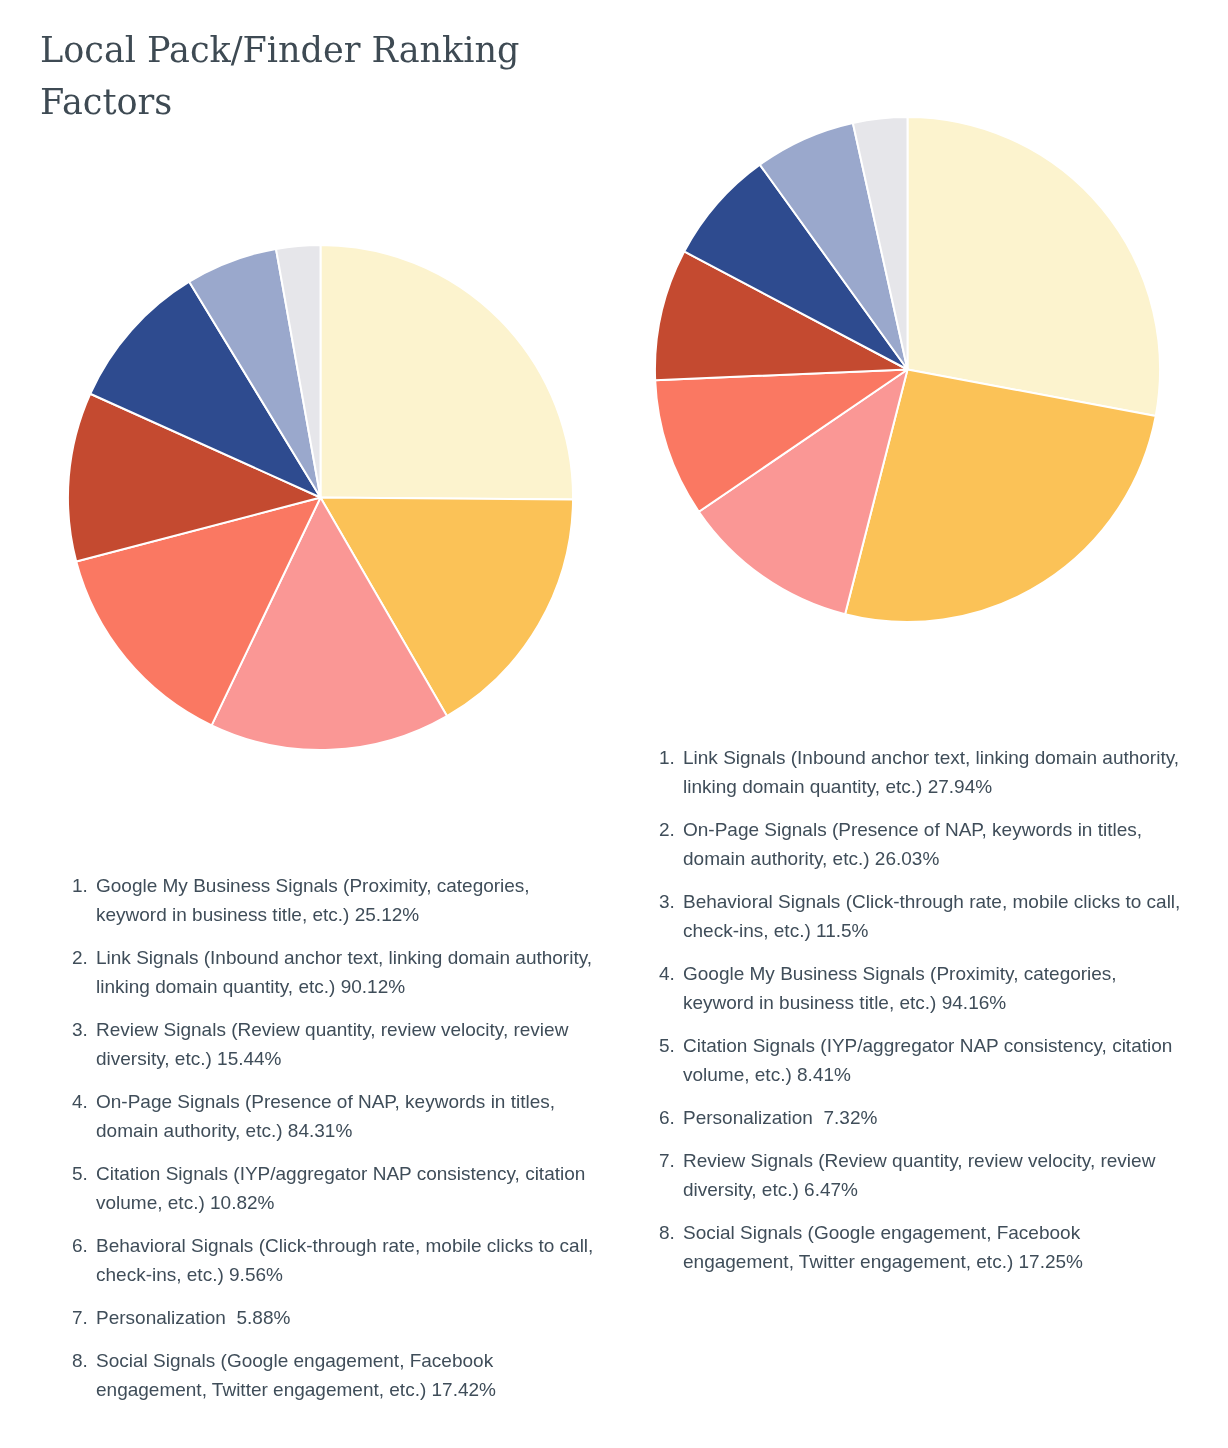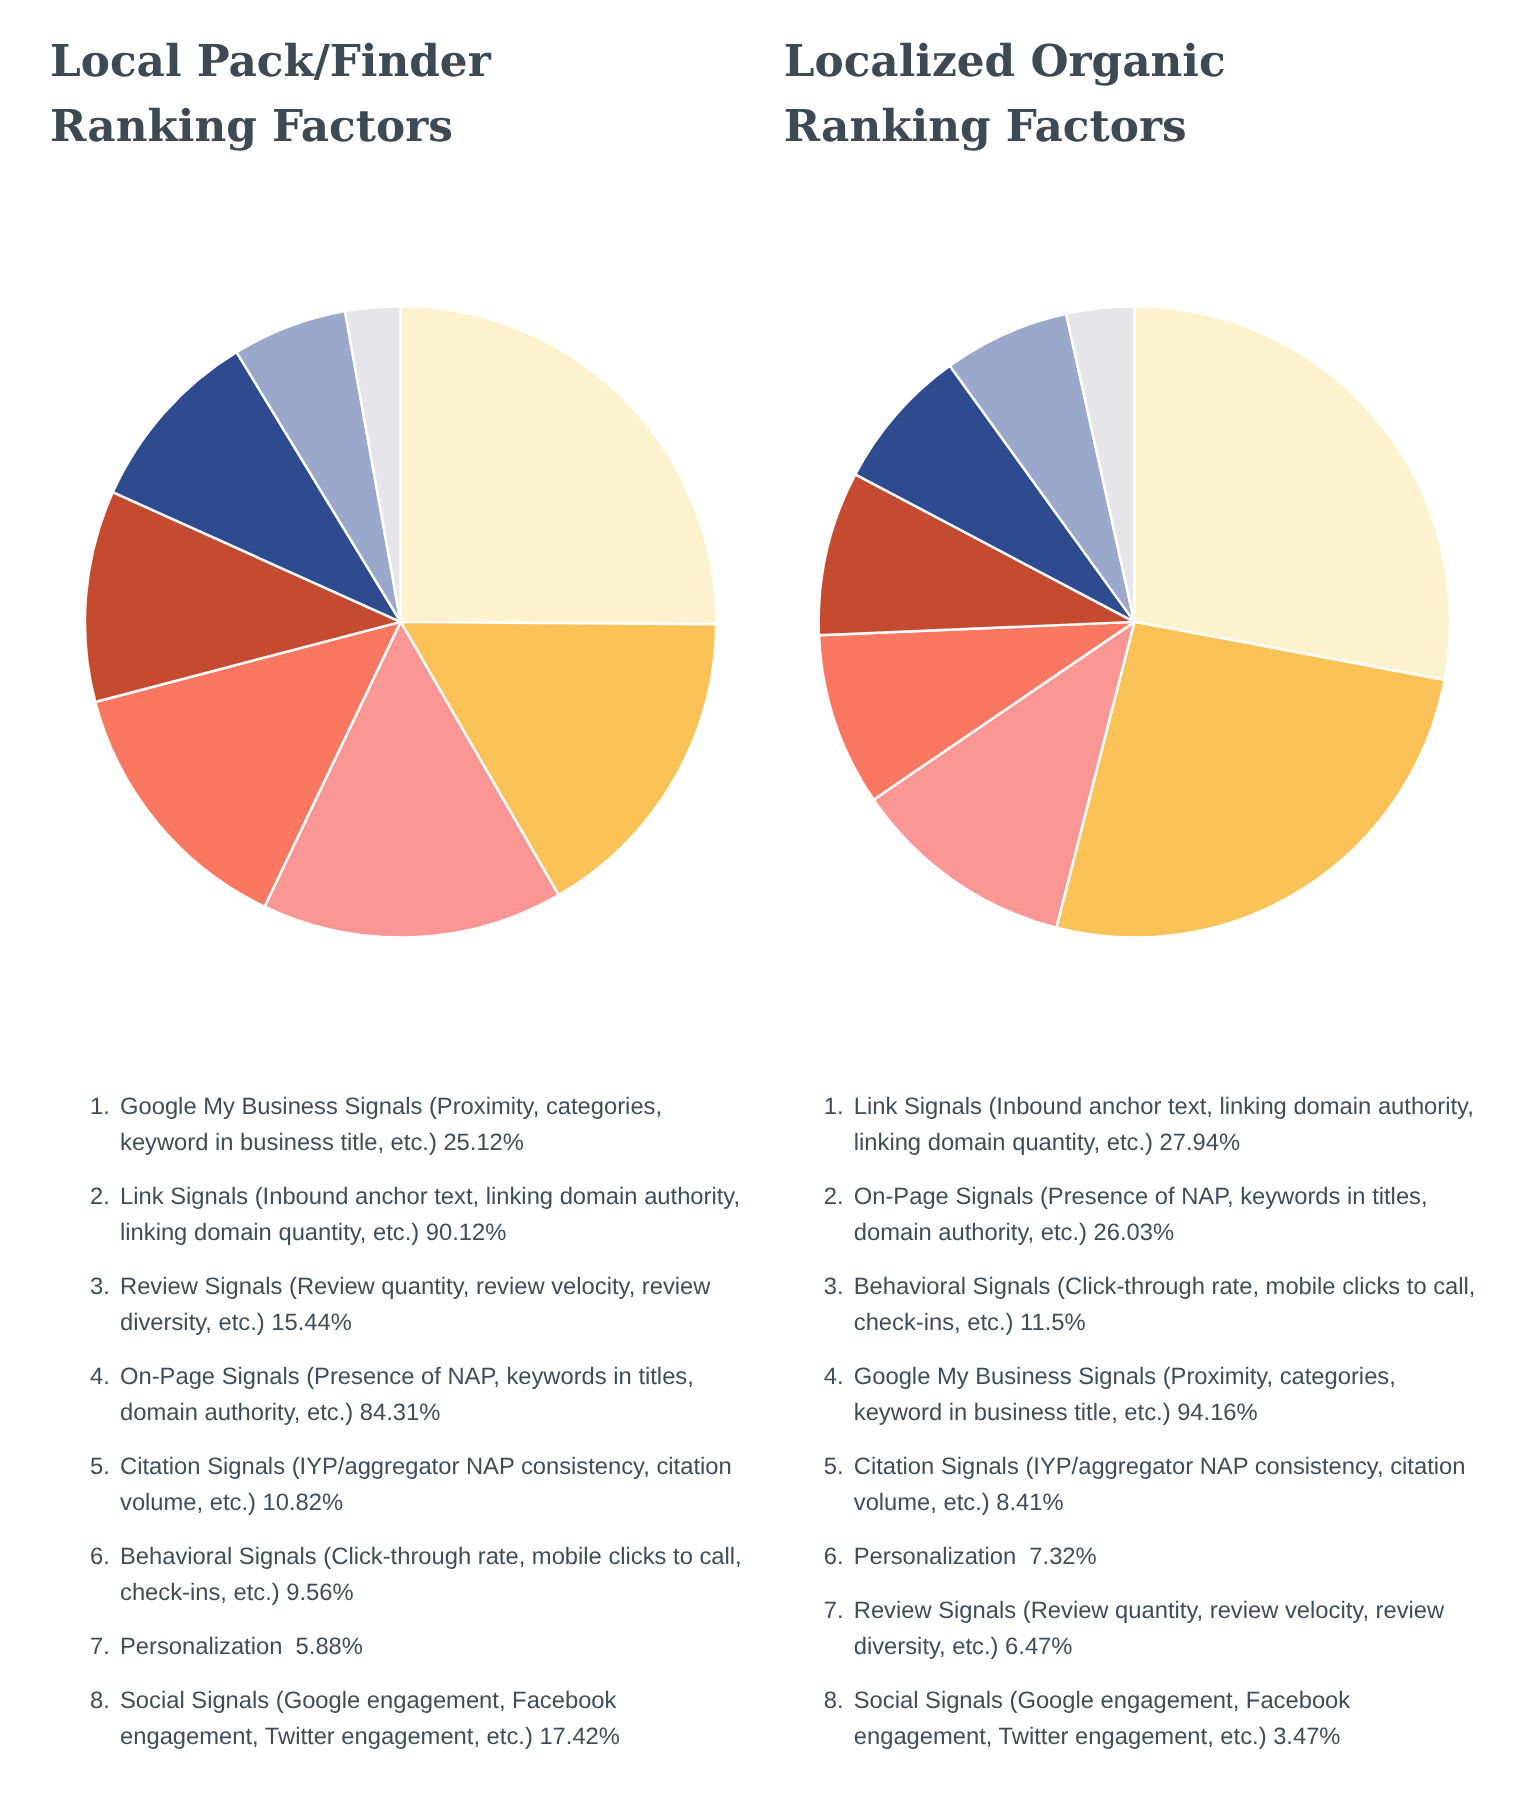--- a/index.html
+++ b/index.html
@@ -17,21 +17,21 @@
     display: grid;
     grid-template-columns: 1fr 1fr;
     column-gap: 26px;
     padding: 0 40px;
   }
   .col { min-width: 0; }
   h1.chart-title {
     margin: 24px 0 0 0;
     max-width: 520px;
     font-family: "DejaVu Serif", serif;
-    font-weight: 700;
+    font-weight: 400;
     font-size: 35px;
     line-height: 52px;
     letter-spacing: 0;
     color: #3e4a53;
   }
   .pie-wrap {
     margin-top: 112px;
     display: flex;
     justify-content: center;
   }
@@ -118,21 +118,20 @@
   </li>
 
   <li>
     <span class="num">8.</span>
     <span class="txt"><b class="nm">Social Signals</b><span class="dt"> (Google engagement, Facebook engagement, Twitter engagement, etc.) </span><b class="pc">17.42%</b></span>
   </li>
 </ol>
   </div>
 
   <div class="col">
-    <h1 class="chart-title">Localized Organic Ranking Factors</h1>
     <div class="pie-wrap">
       <svg class="pie" viewBox="0 0 520 520" xmlns="http://www.w3.org/2000/svg">
           <path d="M 260 260 L 260.00 5.00 A 255 255 0 0 1 510.65 306.88 Z" fill="#FCF3CE" stroke="#ffffff" stroke-width="2" stroke-linejoin="round"></path>
           <path d="M 260 260 L 510.65 306.88 A 255 255 0 0 1 196.97 507.09 Z" fill="#FBC257" stroke="#ffffff" stroke-width="2" stroke-linejoin="round"></path>
           <path d="M 260 260 L 196.97 507.09 A 255 255 0 0 1 49.31 403.64 Z" fill="#FA9795" stroke="#ffffff" stroke-width="2" stroke-linejoin="round"></path>
           <path d="M 260 260 L 49.31 403.64 A 255 255 0 0 1 5.23 270.77 Z" fill="#FA7862" stroke="#ffffff" stroke-width="2" stroke-linejoin="round"></path>
           <path d="M 260 260 L 5.23 270.77 A 255 255 0 0 1 34.55 140.84 Z" fill="#C44A30" stroke="#ffffff" stroke-width="2" stroke-linejoin="round"></path>
           <path d="M 260 260 L 34.55 140.84 A 255 255 0 0 1 110.88 53.15 Z" fill="#2E4B8F" stroke="#ffffff" stroke-width="2" stroke-linejoin="round"></path>
           <path d="M 260 260 L 110.88 53.15 A 255 255 0 0 1 204.84 11.04 Z" fill="#9AA8CC" stroke="#ffffff" stroke-width="2" stroke-linejoin="round"></path>
           <path d="M 260 260 L 204.84 11.04 A 255 255 0 0 1 260.00 5.00 Z" fill="#E6E6EA" stroke="#ffffff" stroke-width="2" stroke-linejoin="round"></path>
@@ -169,18 +168,18 @@
     <span class="txt"><b class="nm">Personalization</b><span class="dt">&nbsp; </span><b class="pc">7.32%</b></span>
   </li>
 
   <li>
     <span class="num">7.</span>
     <span class="txt"><b class="nm">Review Signals</b><span class="dt"> (Review quantity, review velocity, review diversity, etc.) </span><b class="pc">6.47%</b></span>
   </li>
 
   <li>
     <span class="num">8.</span>
-    <span class="txt"><b class="nm">Social Signals</b><span class="dt"> (Google engagement, Facebook engagement, Twitter engagement, etc.) </span><b class="pc">3.47%</b></span>
+    <span class="txt"><b class="nm">Social Signals</b><span class="dt"> (Google engagement, Facebook engagement, Twitter engagement, etc.) </span><b class="pc">17.25%</b></span>
   </li>
 </ol>
   </div>
 
 </div>
 
 </body></html>

